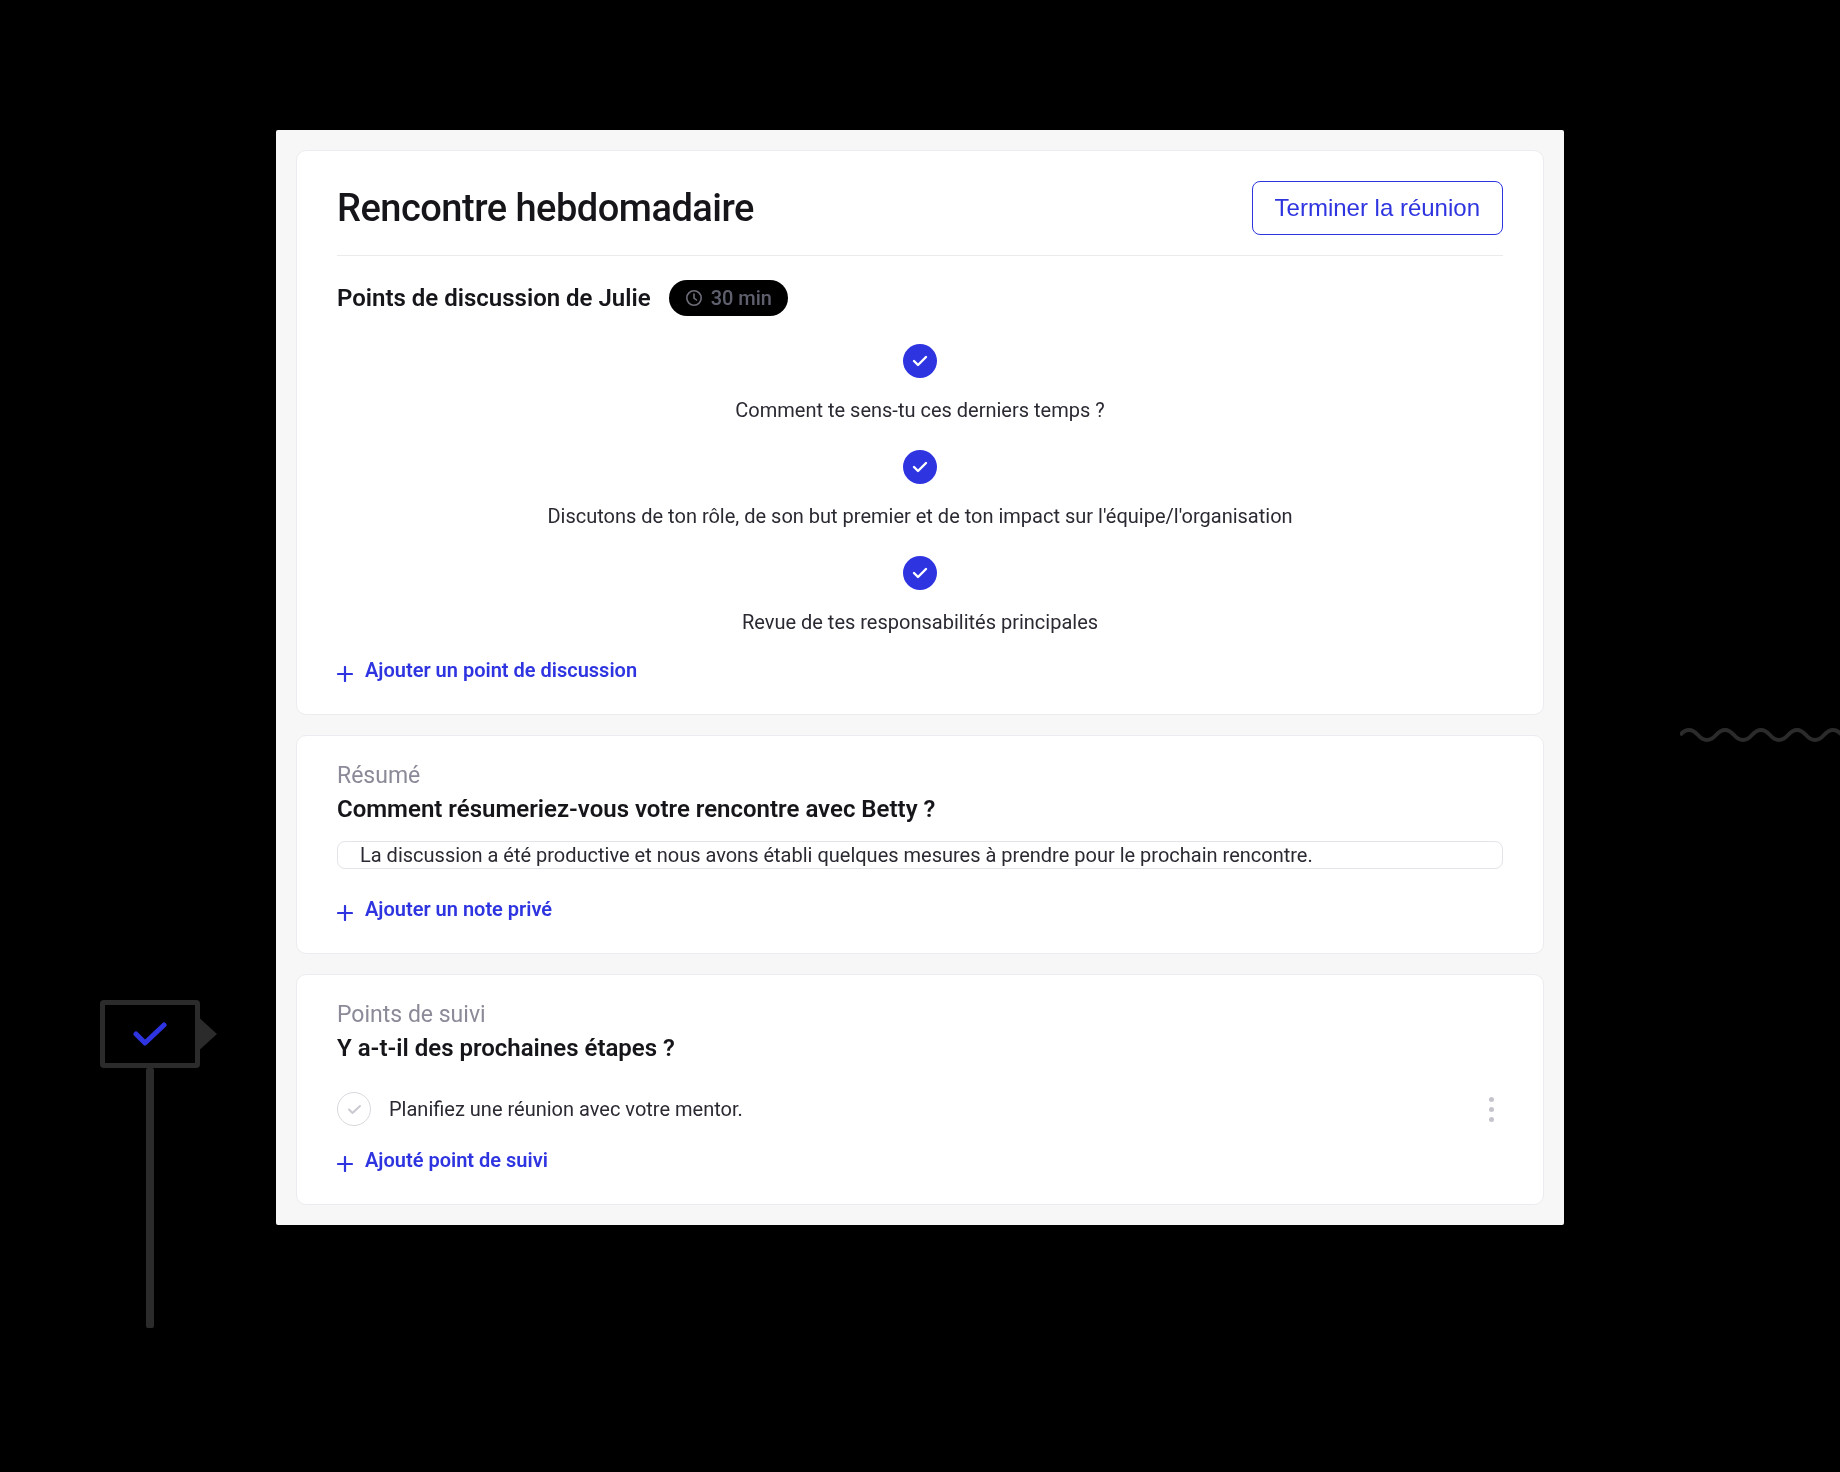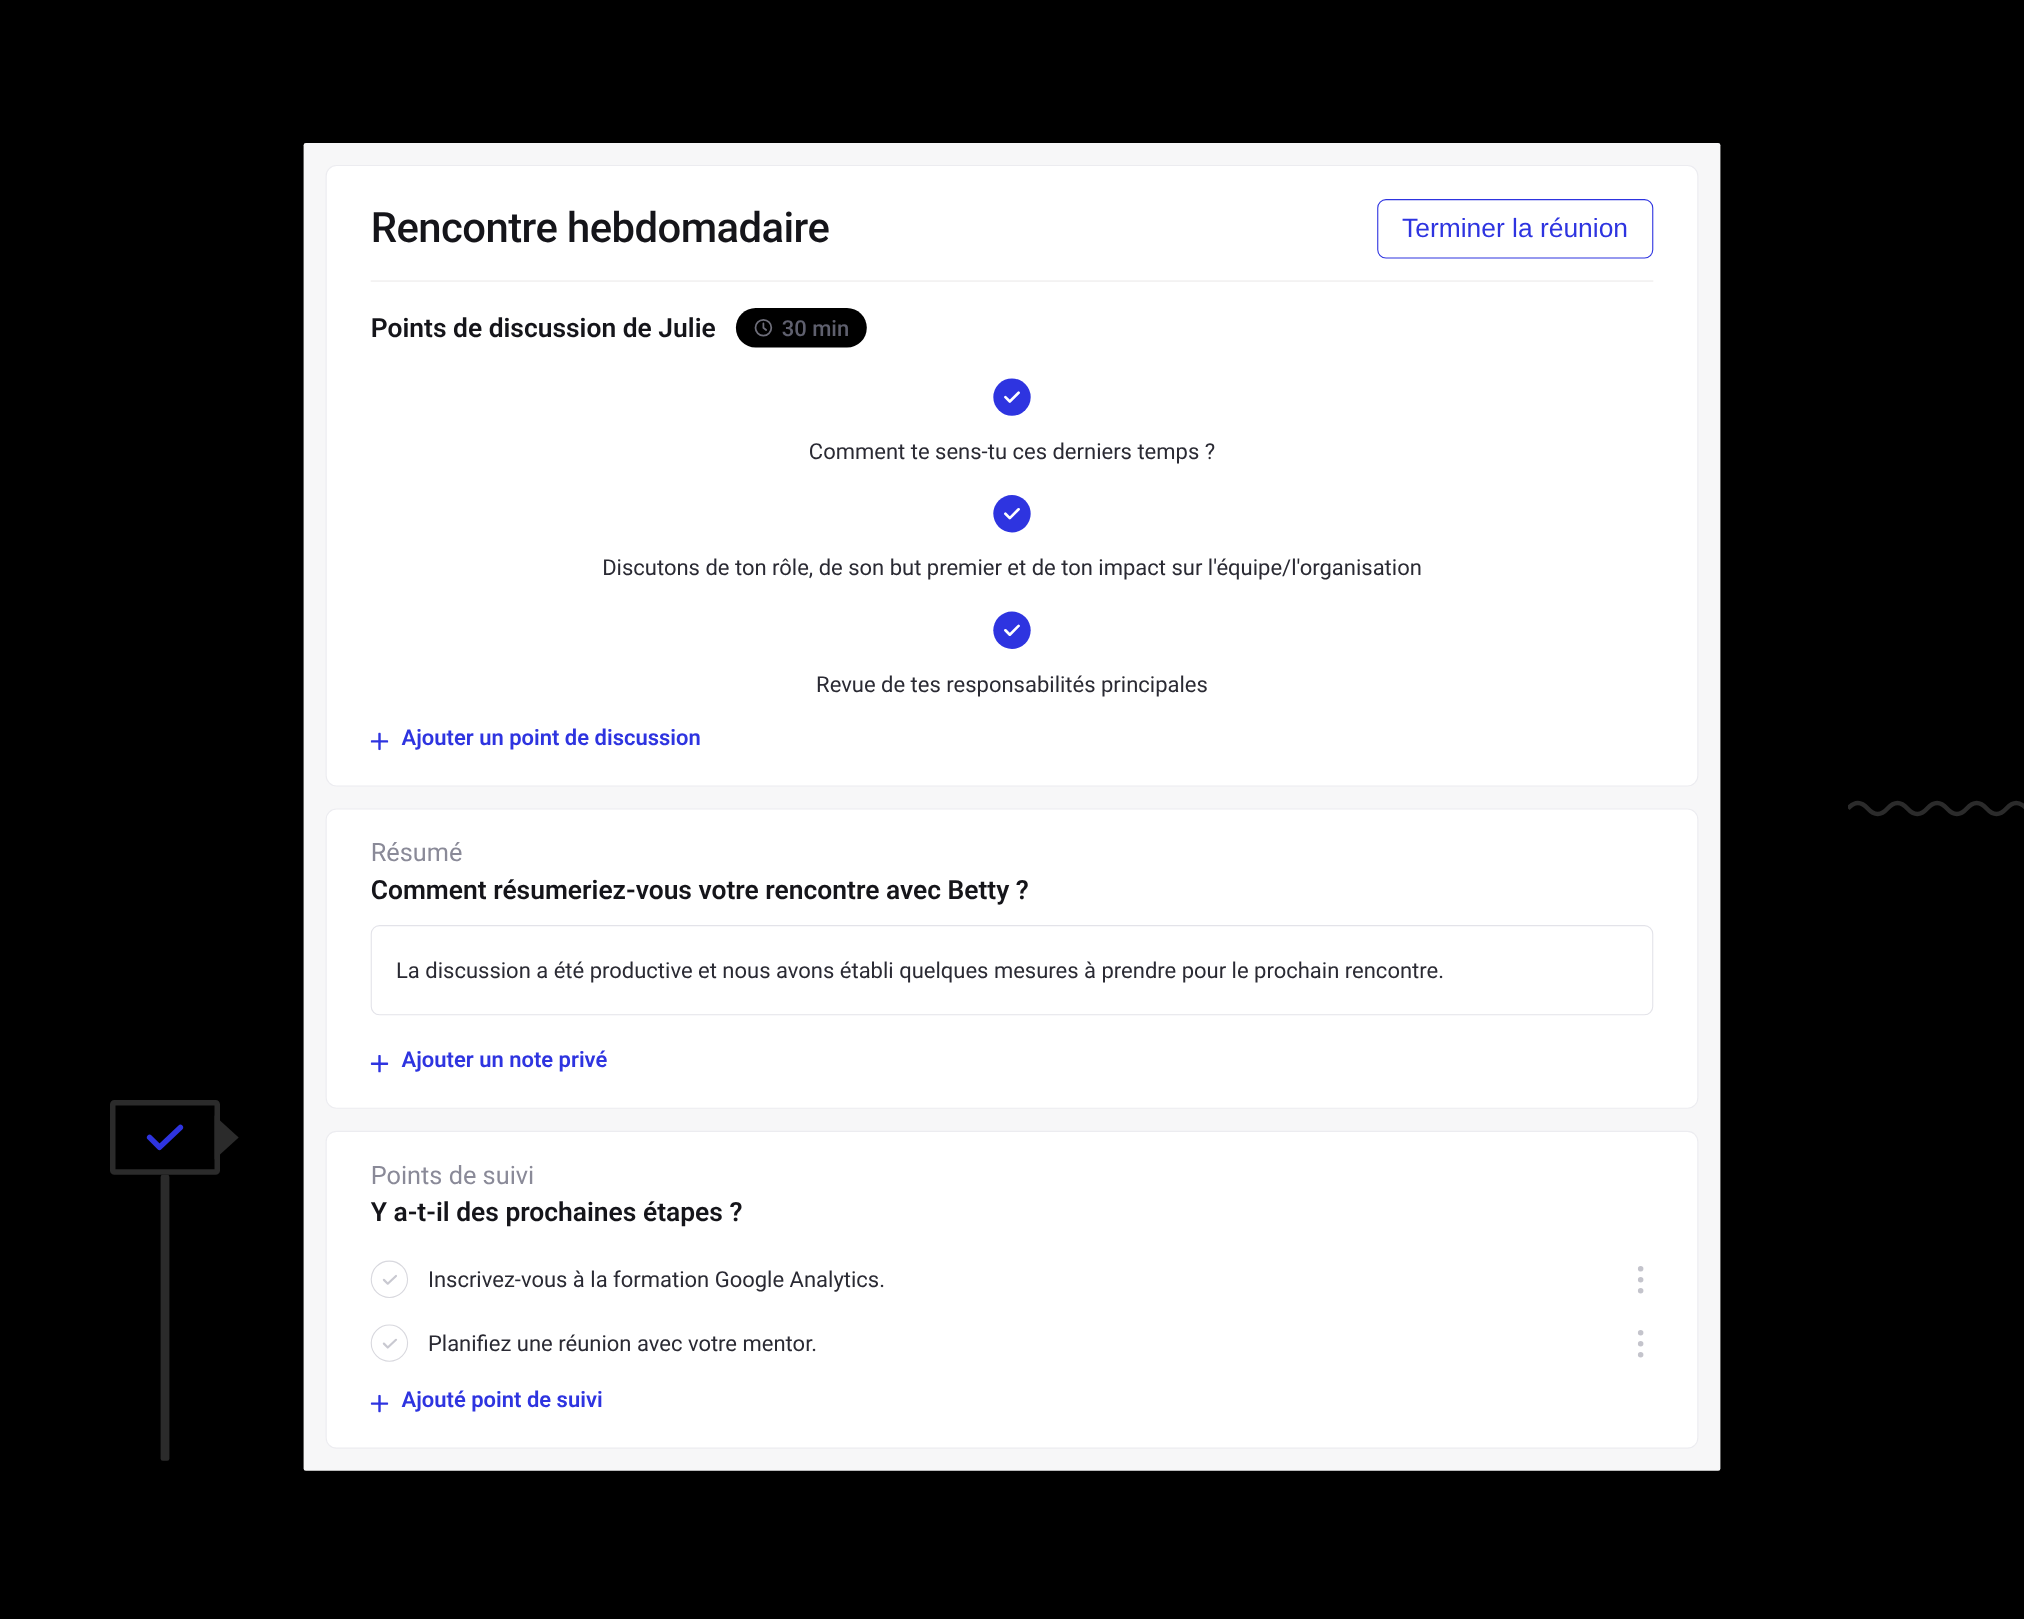--- a/index.html
+++ b/index.html
@@ -184,21 +184,21 @@
   }
   .prompt {
     font-size: 24px;
     font-weight: 600;
     color: #15151a;
     margin-bottom: 18px;
   }
   .text-box {
     border: 1px solid #e3e3e9;
     border-radius: 8px;
-    padding: 28px 22px;
+    padding: 1px 22px;
     font-size: 20px;
     color: #2a2a33;
     margin-bottom: 18px;
   }
 
   .followup-row {
     display: flex;
     align-items: center;
     gap: 18px;
     padding: 12px 0;
@@ -319,33 +319,20 @@
     <div class="panel-body">
       <div class="label-muted">Points de suivi</div>
       <div class="prompt">Y a-t-il des prochaines étapes ?</div>
 
       <div class="followup-row">
         <span class="check-badge outline">
           <svg width="15" height="11" viewBox="0 0 15 11" fill="none">
               <path d="M2 5.5 L5.5 9 L13 2" stroke="#c9c9d1" stroke-width="2" stroke-linecap="round" stroke-linejoin="round"></path>
             </svg>
         </span>
-        <span class="followup-text">Inscrivez-vous à la formation Google Analytics.</span>
-        <span class="more-dots">
-            <span></span>
-            <span></span>
-            <span></span>
-          </span>
-      </div>
-      <div class="followup-row">
-        <span class="check-badge outline">
-          <svg width="15" height="11" viewBox="0 0 15 11" fill="none">
-              <path d="M2 5.5 L5.5 9 L13 2" stroke="#c9c9d1" stroke-width="2" stroke-linecap="round" stroke-linejoin="round"></path>
-            </svg>
-        </span>
         <span class="followup-text">Planifiez une réunion avec votre mentor.</span>
         <span class="more-dots">
             <span></span>
             <span></span>
             <span></span>
           </span>
       </div>
 
       <div class="add-link">
         <span class="plus-icon">

